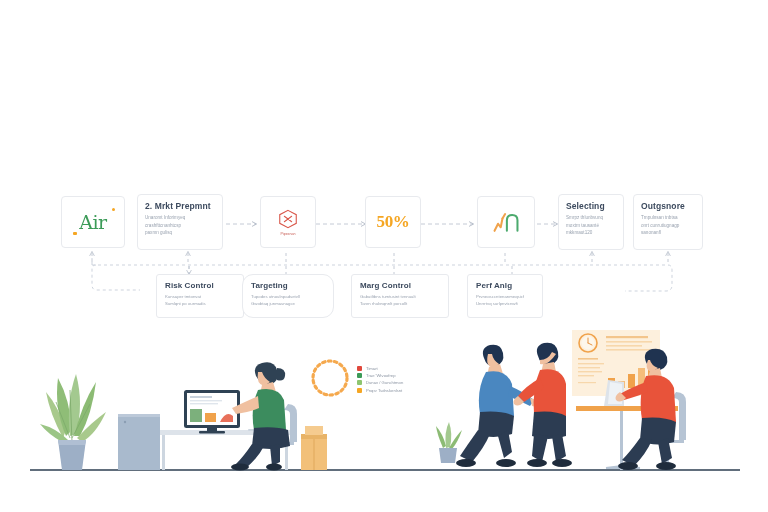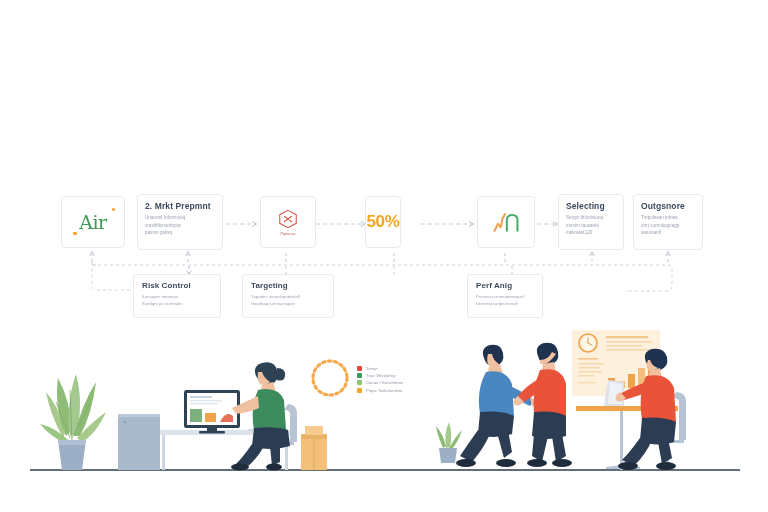--- a/index.html
+++ b/index.html
@@ -147,21 +147,21 @@
 
   <div class="card card-top" style="left:260px;width:56px;">
     <svg width="22" height="22" viewBox="0 0 24 24">
       <path d="M12 2.6 L21 7.3 L21 16.7 L12 21.4 L3 16.7 L3 7.3 Z" fill="none" stroke="#d9574a" stroke-width="1.2"></path>
       <path d="M8 9 L16 15 M16 9 L8 15" stroke="#d9574a" stroke-width="1.1" stroke-linecap="round"></path>
       <circle cx="12" cy="12" r="1.1" fill="#d9574a"></circle>
     </svg>
     <div class="icon-label">Pipxsnan</div>
   </div>
 
-  <div class="card card-top" style="left:365px;width:36px;">
+  <div class="card card-top" style="left:365px;width:56px;font-family:Liberation Serif, serif;">
     <div class="pct">50%</div>
   </div>
 
   <div class="card card-top" style="left:477px;width:58px;">
     <svg width="30" height="26" viewBox="0 0 34 28">
       <path d="M4 24 L8 16 L11 20 L13 10" fill="none" stroke="#f0a24b" stroke-width="2.3" stroke-linecap="round" stroke-linejoin="round"></path>
       <path d="M13 10 L16 5" stroke="#f0a24b" stroke-width="2.3" stroke-linecap="round"></path>
       <path d="M18 24 L18 12 Q18 6 24 6 Q30 6 30 12 L30 24" fill="none" stroke="#4caa6e" stroke-width="2.3" stroke-linecap="round"></path>
     </svg>
   </div>
@@ -173,32 +173,37 @@
 sanonanfl</div>
   </div>
 
   <div class="card card-wide" style="left:558px;width:66px;">
     <div class="card-title">Selecting</div>
     <div class="card-sub" style="white-space:pre-line;">Smrpz thlunbvunq
 moxtrn tausanté
 mkkmaut120</div>
   </div>
 
-  <div class="row2" style="left:133px;width:88px;">
+  <div class="row2" style="left:156px;width:88px;">
     <div class="card-title">Risk Control</div>
     <div class="card-sub" style="white-space:pre-line;">Kunsaper tmtonvat
 Sumlqnt po ourmadis</div>
   </div>
 
-  <div class="row2" style="left:242px;width:92px;">
+  <div class="row2" style="left:242px;width:92px;border-radius:11px;">
     <div class="card-title">Targeting</div>
     <div class="card-sub" style="white-space:pre-line;">Tupodes utnoulnpadsetvll
 Gwobtaq junmasnagce</div>
   </div>
 
+  <div class="row2" style="left:351px;width:98px;">
+    <div class="card-title">Marg Control</div>
+    <div class="card-sub" style="white-space:pre-line;">Gabatltbns tumtusint tvnnualt
+Taren rhubnqnnlt porcollt</div>
+  </div>
 
   <div class="row2" style="left:467px;width:76px;">
     <div class="card-title">Perf Anlg</div>
     <div class="card-sub" style="white-space:pre-line;">Prvneosccntenanmeqsicf
 Unrrrtvq surlpnvtcnwft</div>
   </div>
 
   <svg class="illus" viewBox="0 0 768 160" preserveAspectRatio="none">
 
     <line x1="30" y1="140" x2="740" y2="140" stroke="#2c3e50" stroke-width="1.6"></line>

